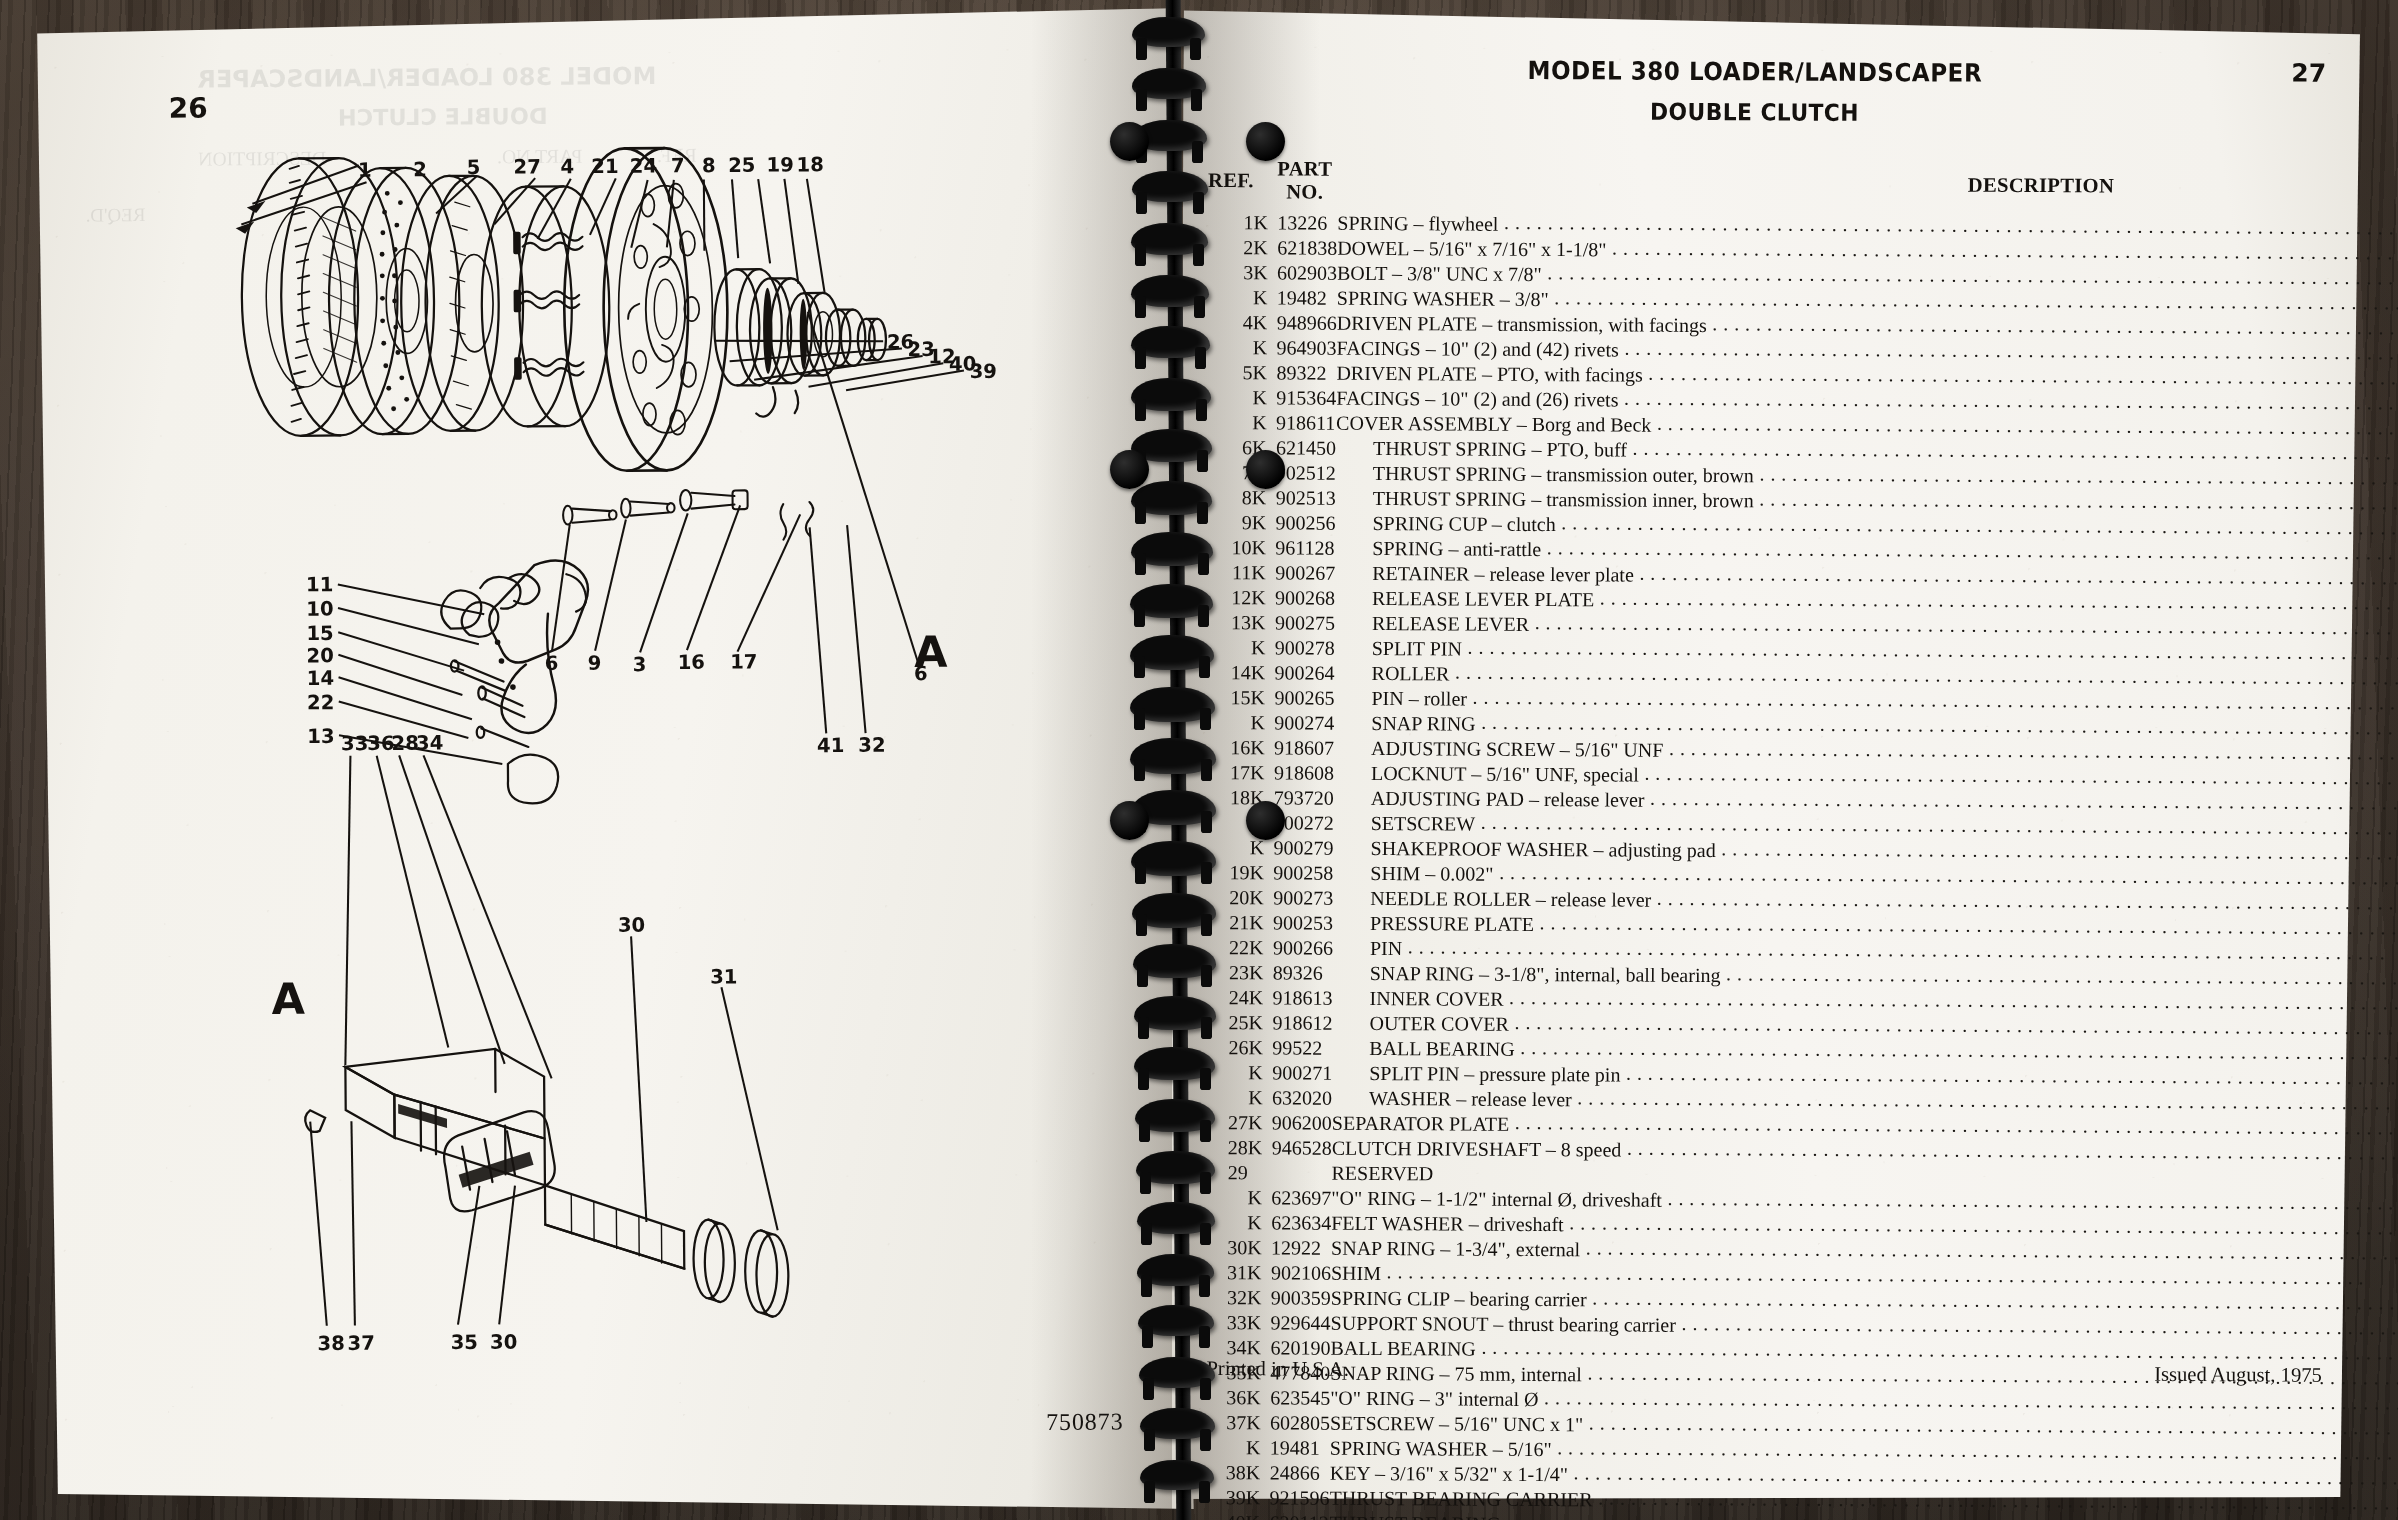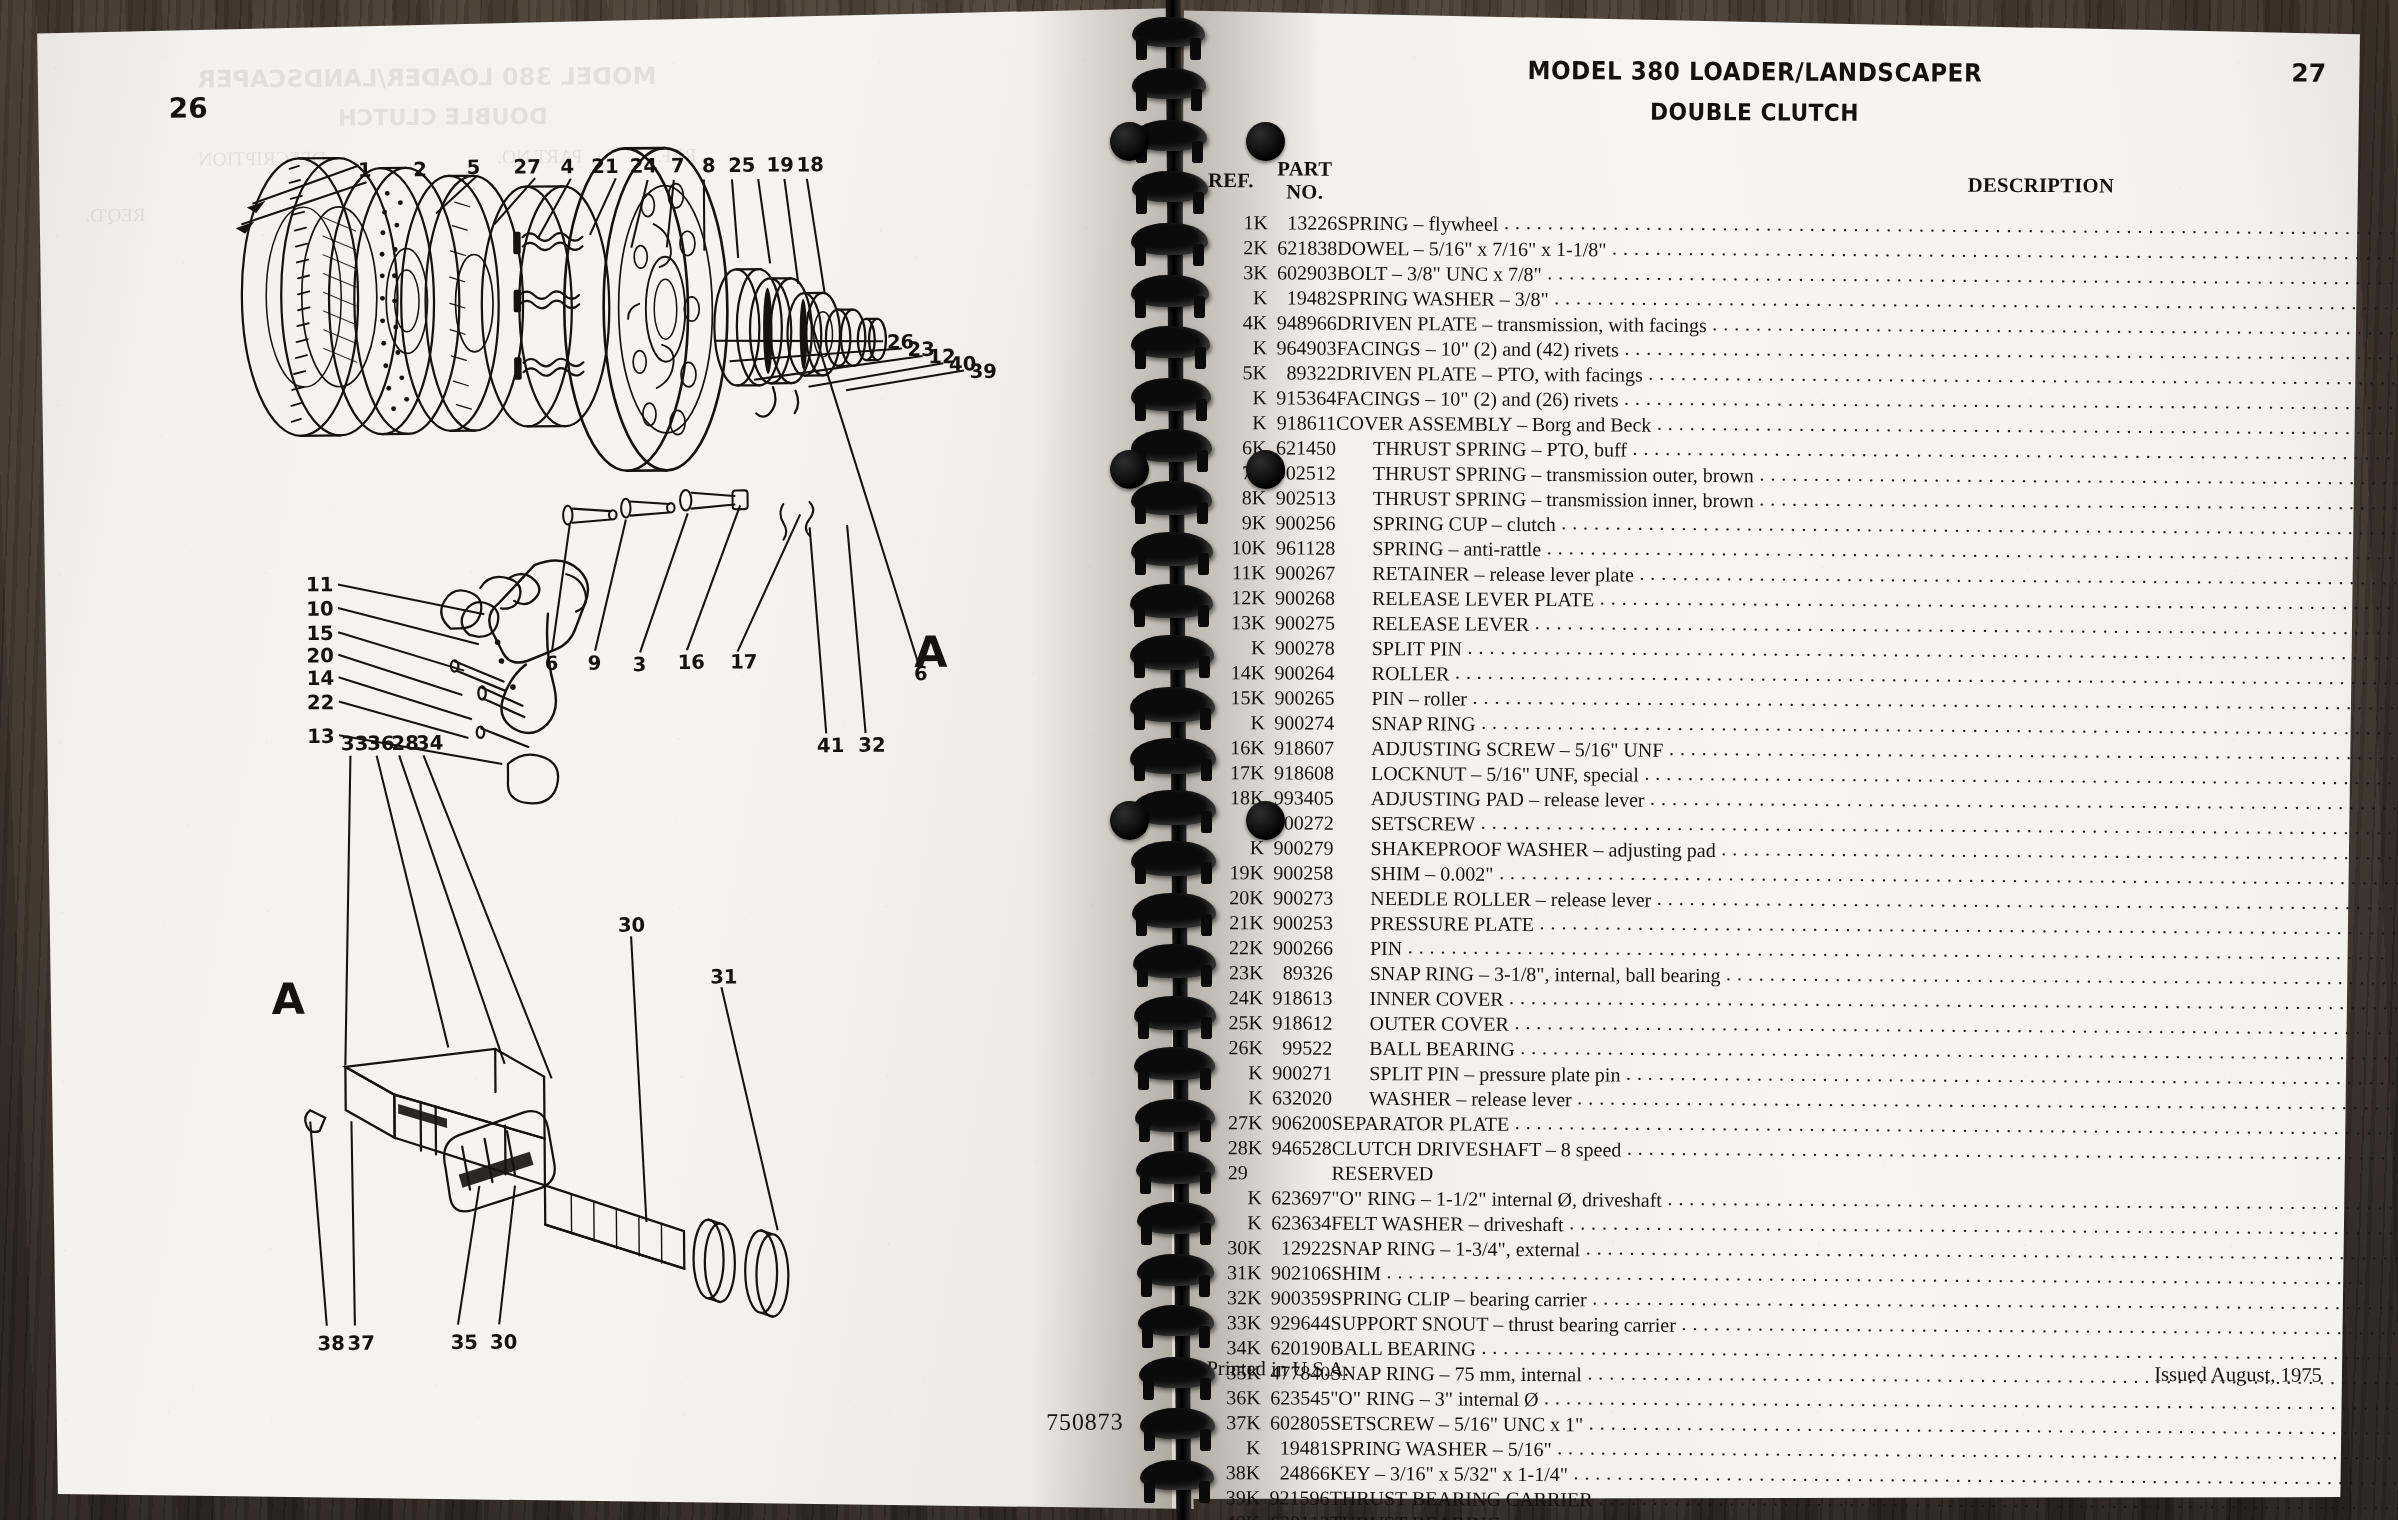--- a/index.html
+++ b/index.html
@@ -124,21 +124,21 @@
     width:1098px;
   }
   table.parts th{
     font-weight:700;font-size:20.6px;padding:0 0 6.6px 0;text-align:center;
     letter-spacing:0.3px;
   }
   table.parts td{padding:0;height:25px;line-height:25px;vertical-align:baseline;
     white-space:nowrap;}
   .c-ref{width:52px;text-align:right;padding-right:0 !important;}
   .c-k{width:37px;text-align:center;}
-  .c-pn{width:111px;text-align:right;padding-left:9.4px !important;}
+  .c-pn{width:111px;text-align:left;padding-left:9.4px !important;}
   .c-desc{position:relative;overflow:hidden;}
   th.c-ref{text-align:center;}
   th.c-pn{text-align:left;padding-left:3.7px !important;}
 
   .desc-wrap{display:flex;align-items:baseline;width:100%;}
   .desc-txt{flex:0 0 auto;padding-right:5.6px;}
   .leader{flex:1 1 auto;overflow:hidden;white-space:nowrap;
     letter-spacing:6px;font-size:19.7px;color:#1a1713;
     transform:translateY(-1.9px);}
   .indent-1 .desc-txt{padding-left:37px;}
@@ -794,21 +794,21 @@
             <td class="c-desc indent-1">
               <span class="desc-wrap">
                 <span class="desc-txt">LOCKNUT – 5/16" UNF, special</span>
                 <span class="leader">..........................................................................................</span>
               </span>
             </td>
           </tr>
           <tr>
             <td class="c-ref">18</td>
             <td class="c-k">K</td>
-            <td class="c-pn">993405</td>
+            <td class="c-pn">793720</td>
             <td class="c-desc indent-1">
               <span class="desc-wrap">
                 <span class="desc-txt">ADJUSTING PAD – release lever</span>
                 <span class="leader">..........................................................................................</span>
               </span>
             </td>
           </tr>
           <tr>
             <td class="c-ref"></td>
             <td class="c-k">K</td>

